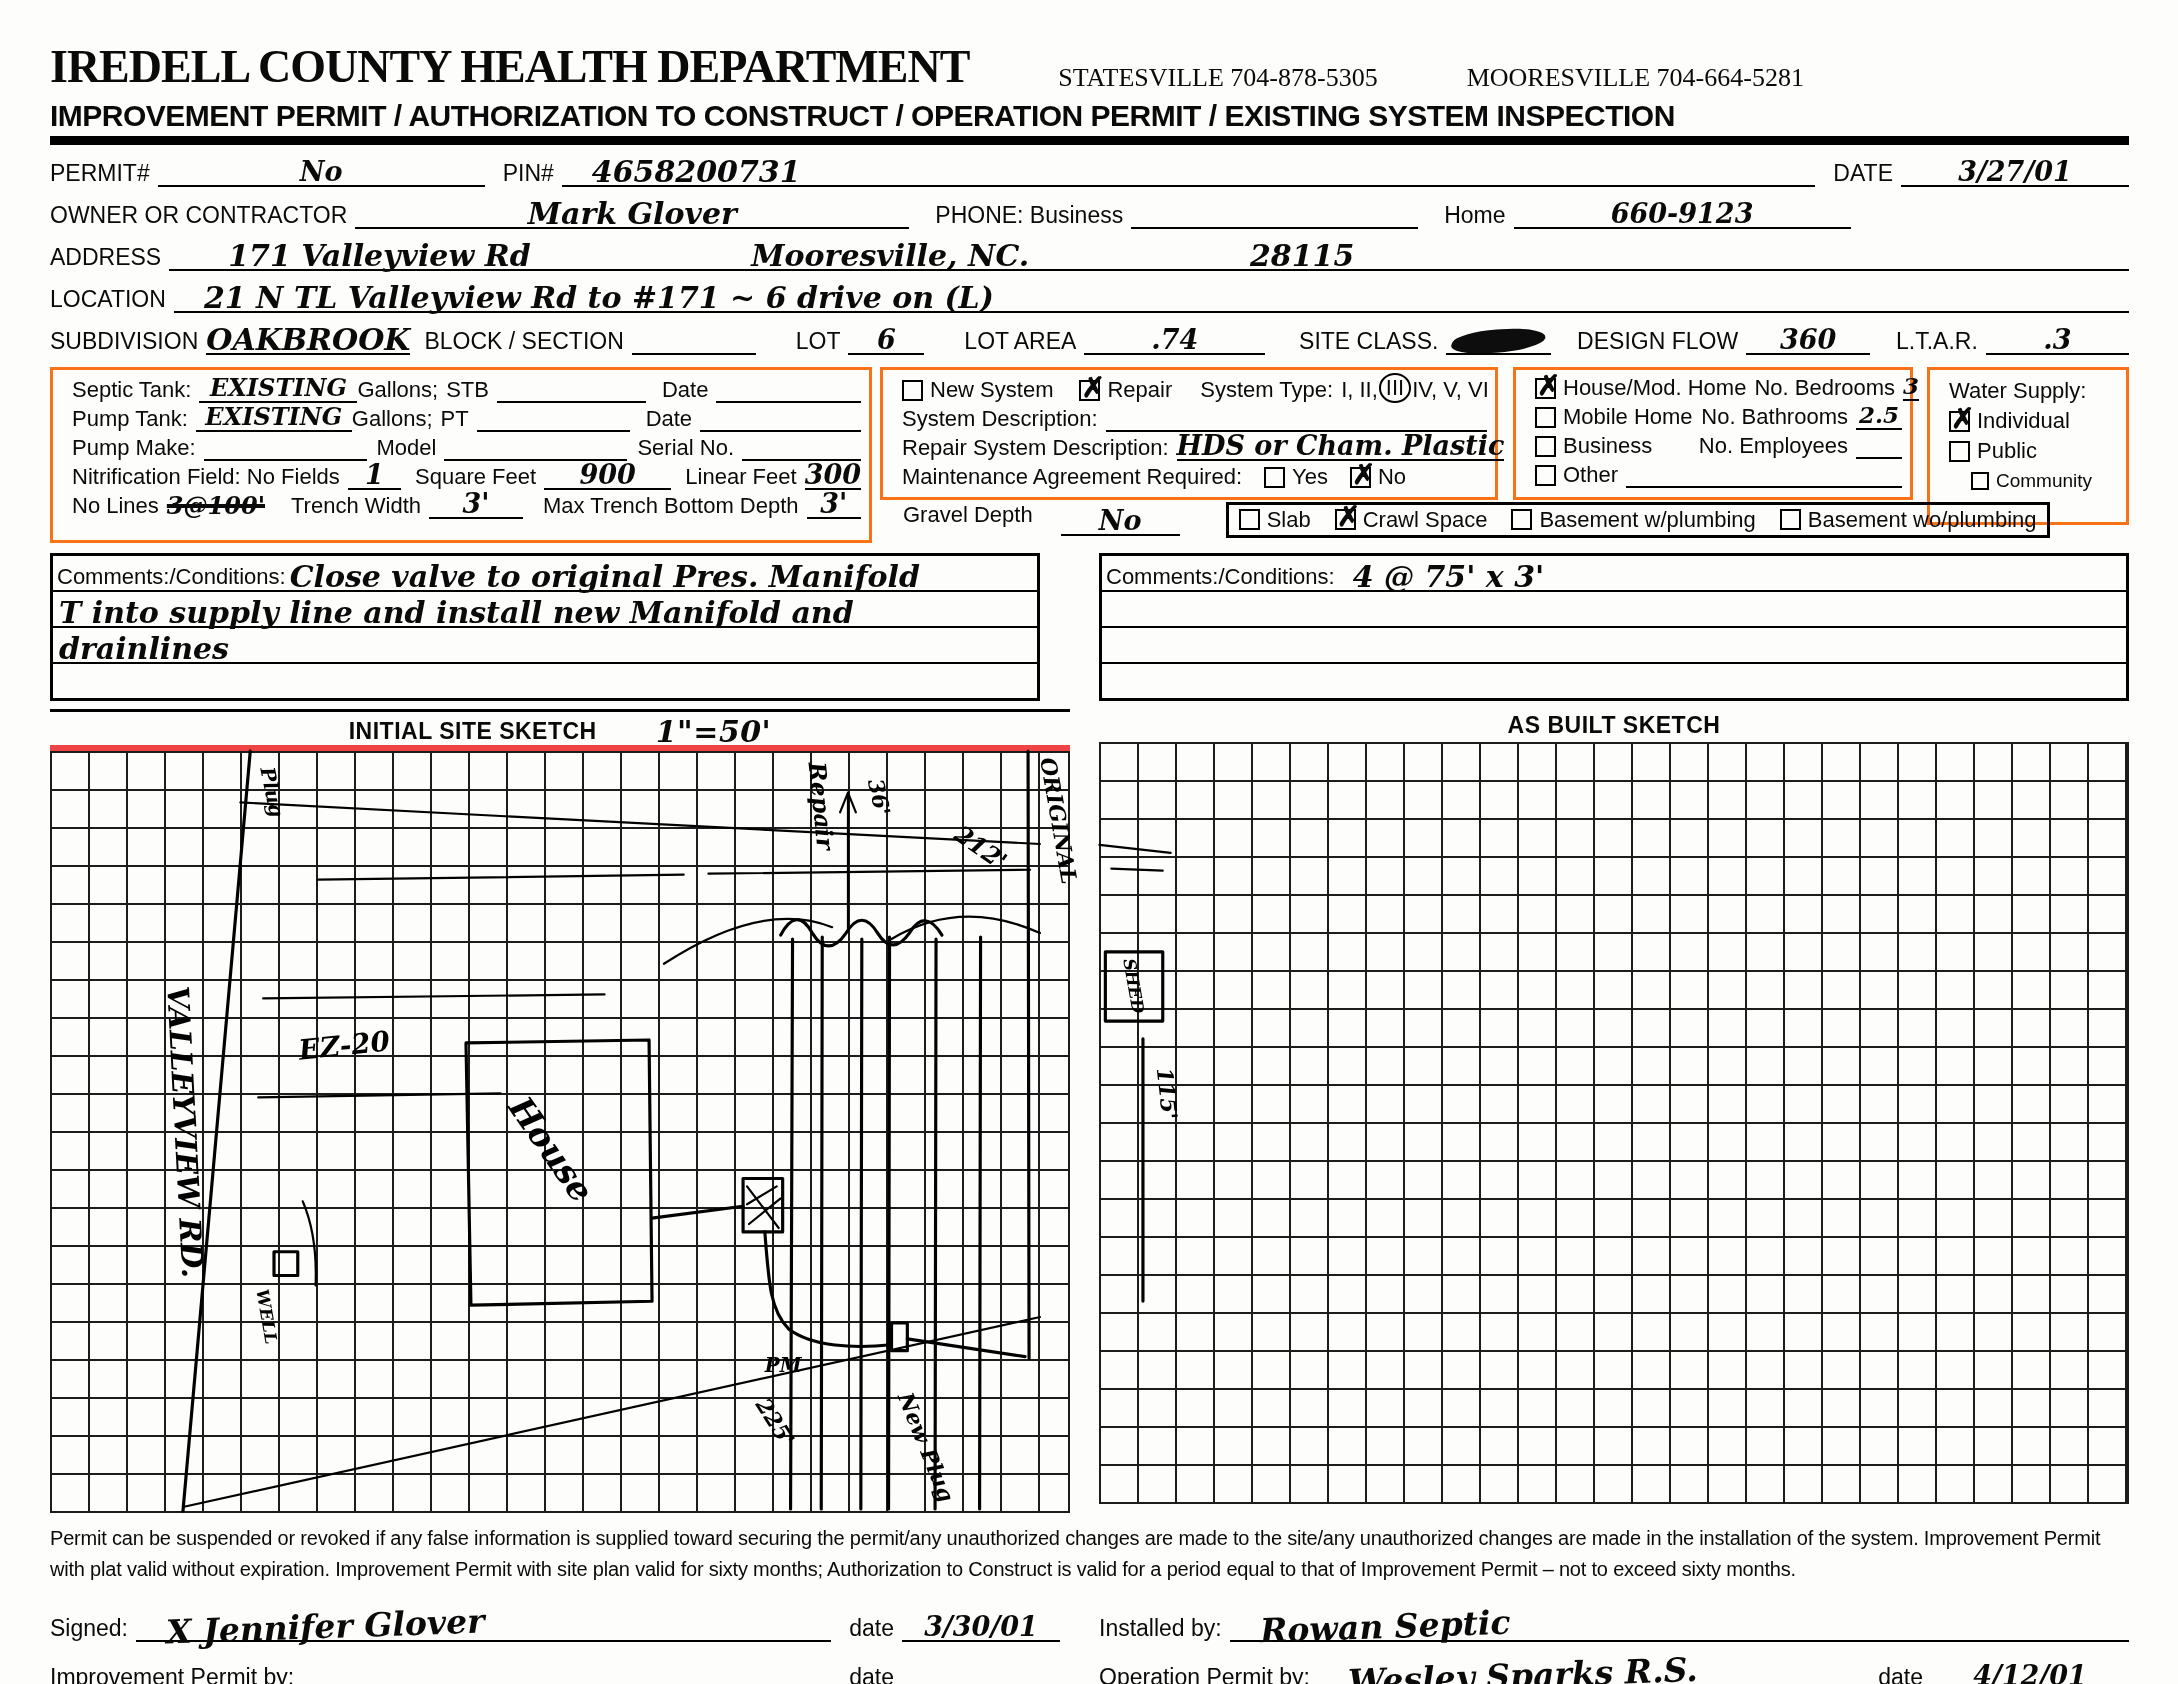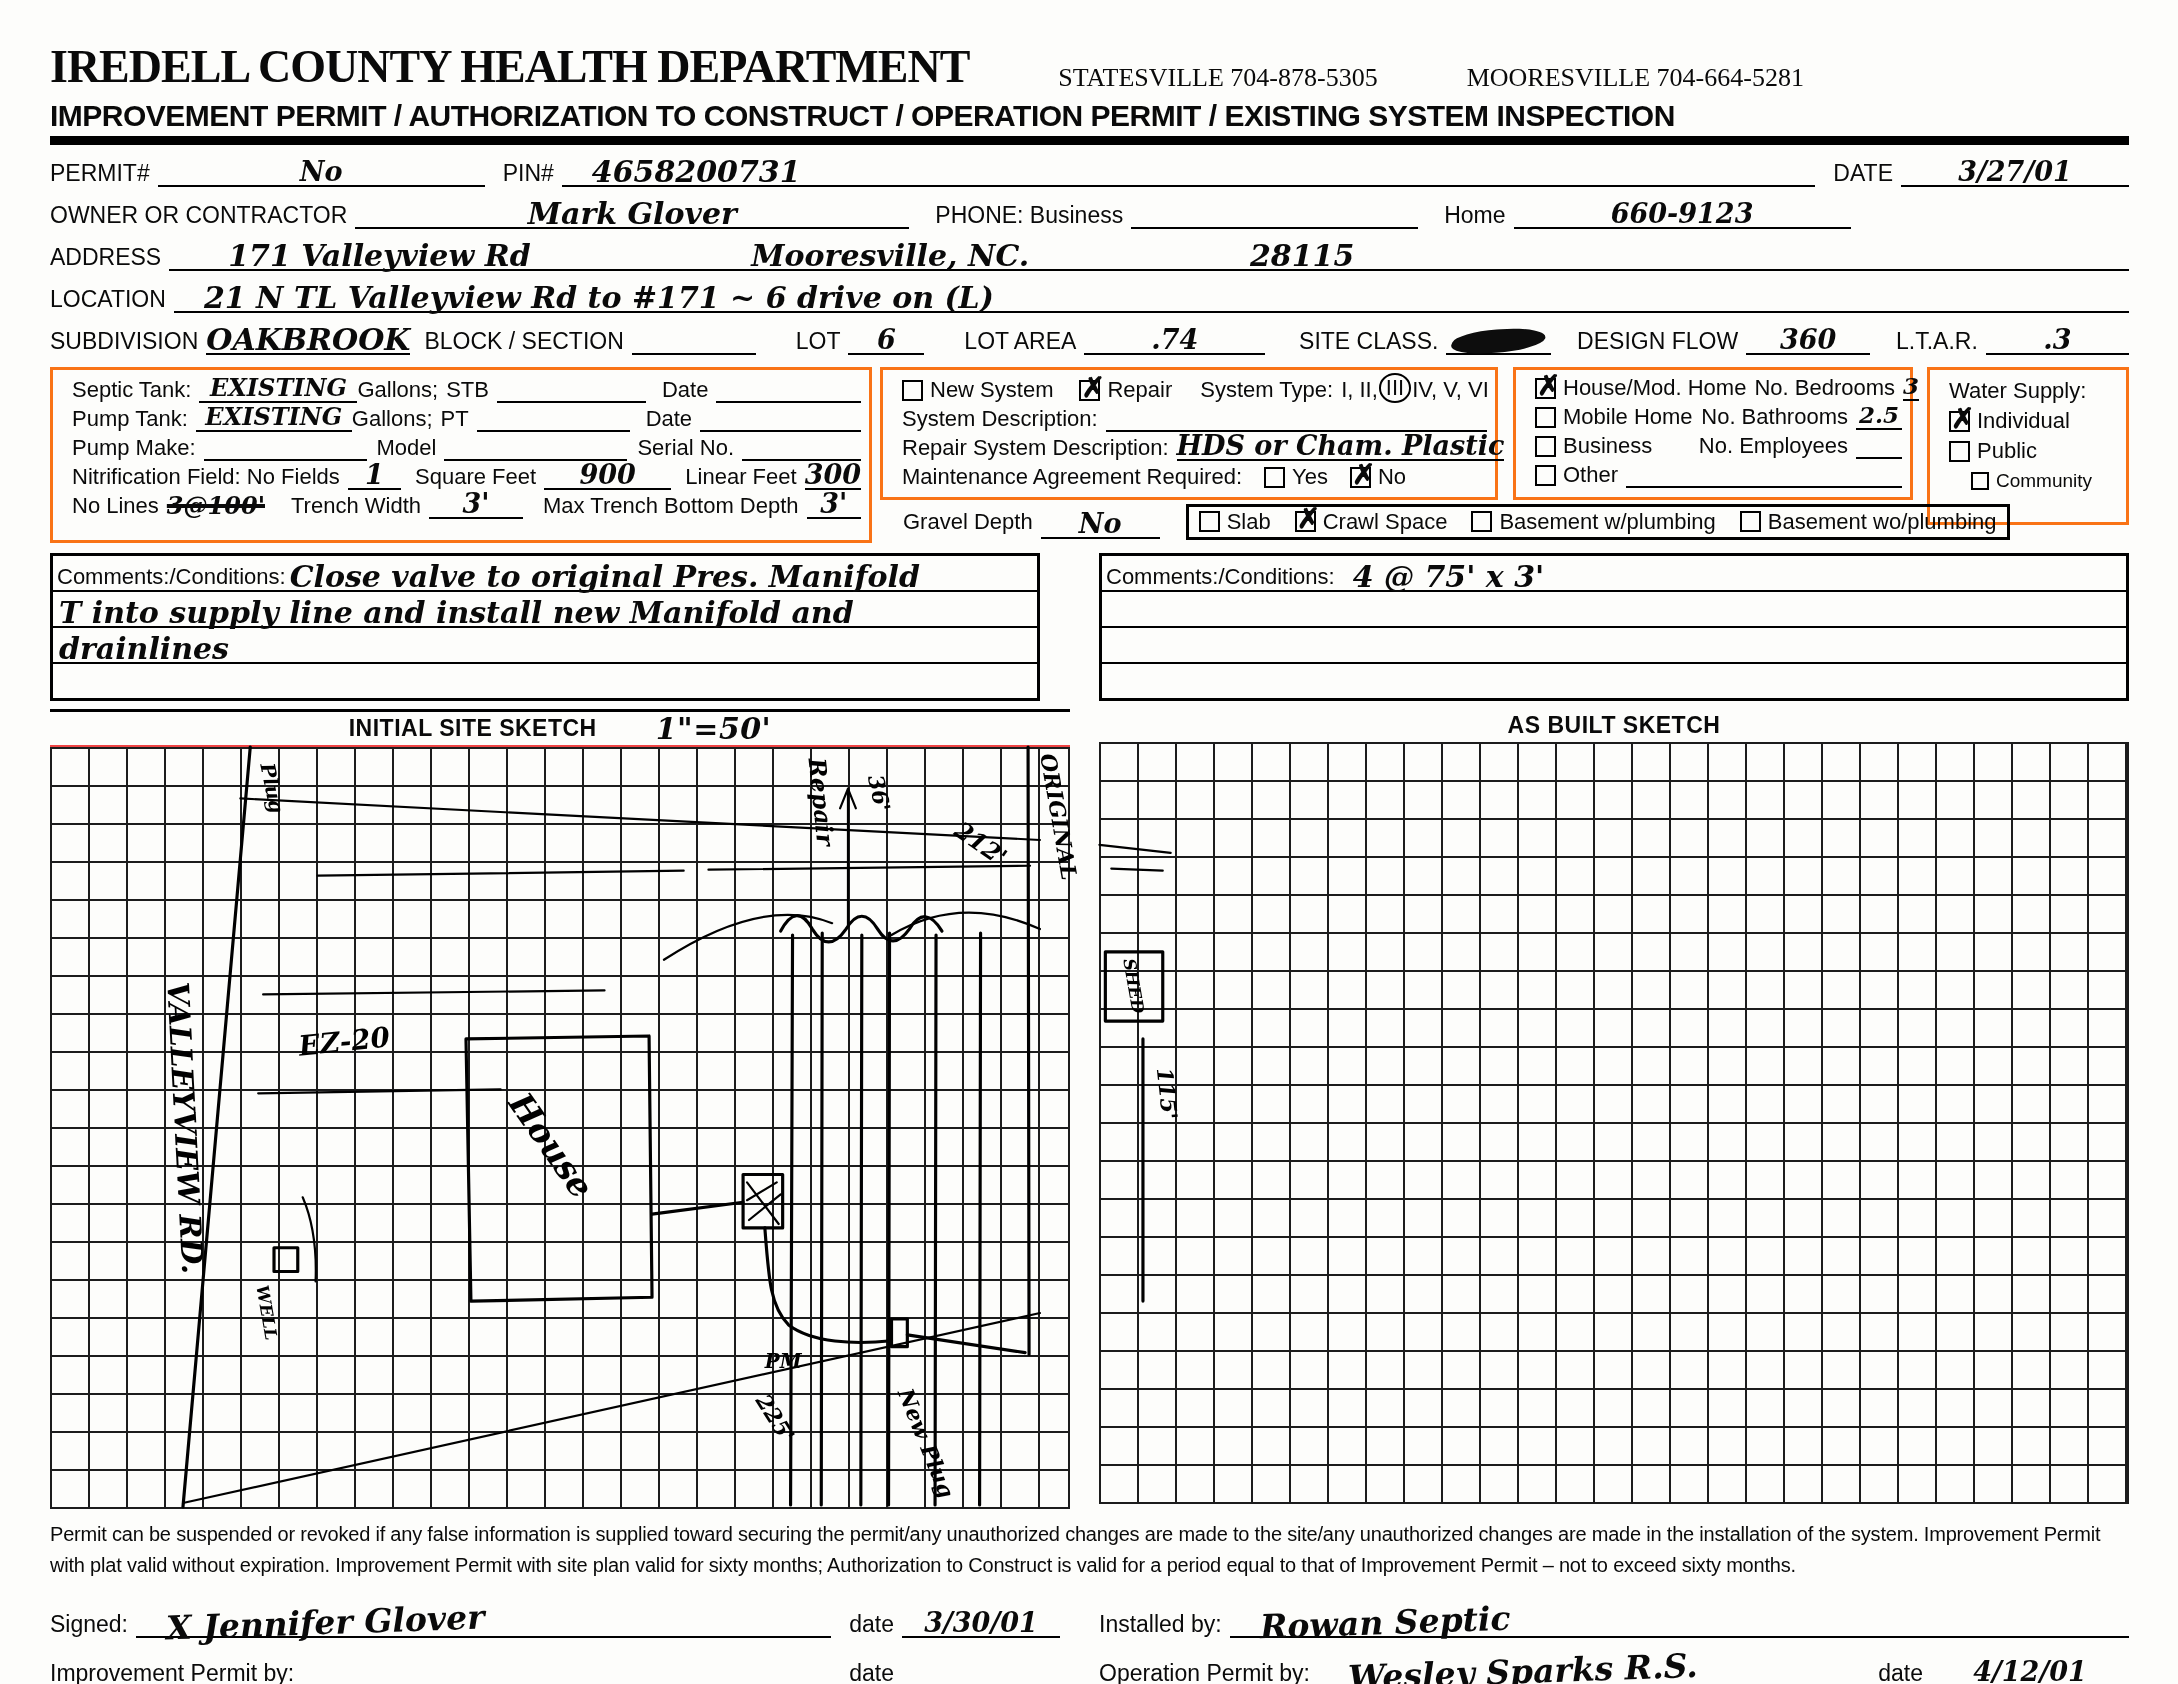--- a/index.html
+++ b/index.html
@@ -23,33 +23,33 @@
   .hw { font-family:"DejaVu Serif", serif; font-style:italic; font-weight:700; font-size:27px; line-height:26px; white-space:nowrap; }
   .hw.big { font-size:30px; }
   .struck { text-decoration:line-through; text-decoration-thickness:4px; }
   .scribble { display:inline-block; width:91px; height:24px; background:#0d0d0d; border-radius:45% 55% 50% 50%; transform:skew(-25deg) rotate(-4deg); }
   
   .boxes { position:relative; height:176px; margin-top:12px; font-size:22px; }
   .bx { position:absolute; border:3px solid #f97316; box-sizing:border-box; padding:4px 8px 2px 19px; }
   .brow { display:flex; align-items:flex-end; height:29px; }
   .cb { display:inline-block; width:17px; height:17px; border:2.5px solid #000; font-family:"DejaVu Serif",serif; font-weight:700; font-size:28px; line-height:12px; text-align:center; margin:0 7px 2px 0; flex:none; overflow:visible; }
   .circ { border:2.5px solid #000; border-radius:50%; padding:0 5px; margin:0 1px; }
-  .strip { position:absolute; display:flex; align-items:center; }
+  .strip { position:absolute; display:flex; align-items:flex-start;gap:20px; }
   .stripbox { border:3px solid #000; display:flex; align-items:center; padding:2px 10px; margin-left:26px; }
   .stripbox .lbl { padding-right:24px; }
   
   .comments { display:flex; justify-content:space-between; margin-top:10px; }
   .cbox { border:3px solid #000; box-sizing:border-box; }
   .cline { height:34px; border-bottom:2.5px solid #000; display:flex; align-items:flex-end; overflow:visible; }
   .cline:last-child { border-bottom:none; }
   .clabel { font-size:22px; padding:2px 4px 0 4px; white-space:nowrap; }
   
   .sketchzone { display:flex; justify-content:space-between; margin-top:8px; }
   .sk-col { position:relative; }
-  .sk-head { height:33px; border-top:3px solid #000; border-bottom:2px solid #ef4444; display:flex; align-items:center; justify-content:center; font-size:23px; font-weight:700; letter-spacing:0.5px; }
+  .sk-head { height:33px; border-top:3px solid #000; border-bottom:6px solid #ef4444; display:flex; align-items:flex-end; justify-content:center; font-size:23px; font-weight:700; letter-spacing:0.5px; }
   .sk-head2 { height:33px; display:flex; align-items:center; justify-content:center; font-size:23px; font-weight:700; letter-spacing:0.5px; }
   .grid { position:relative; height:760px; background-color:#fdfdfb;
     background-image:
       repeating-linear-gradient(to right, #1c1c1c 0 1.6px, transparent 1.6px 38px),
       repeating-linear-gradient(to bottom, #1c1c1c 0 1.6px, transparent 1.6px 38px);
     border-right:2px solid #1c1c1c; border-bottom:2px solid #1c1c1c; }
   .grid svg { position:absolute; left:0; top:0; overflow:visible; }
   .sk-stroke { stroke:#000; stroke-width:3.2; fill:none; stroke-linecap:round; stroke-linejoin:round; }
   .sk-thin { stroke:#000; stroke-width:2.2; fill:none; stroke-linecap:round; }
   .hw-svg { font-family:"DejaVu Serif", serif; font-style:italic; font-weight:700; fill:#000; }

